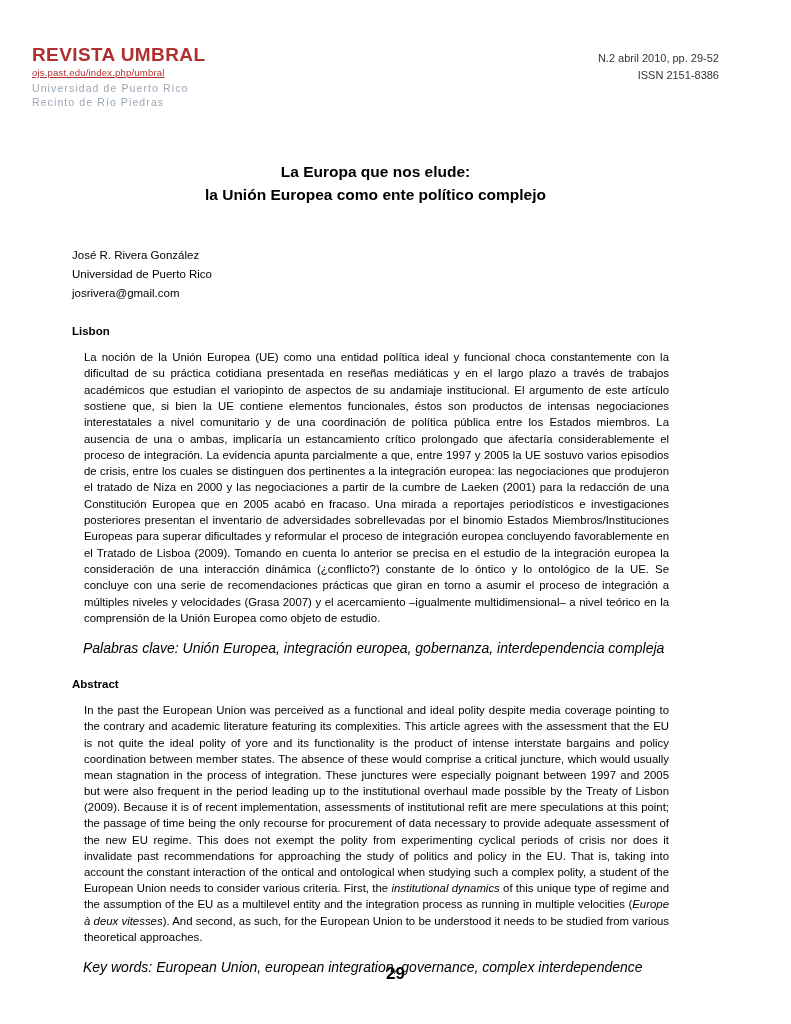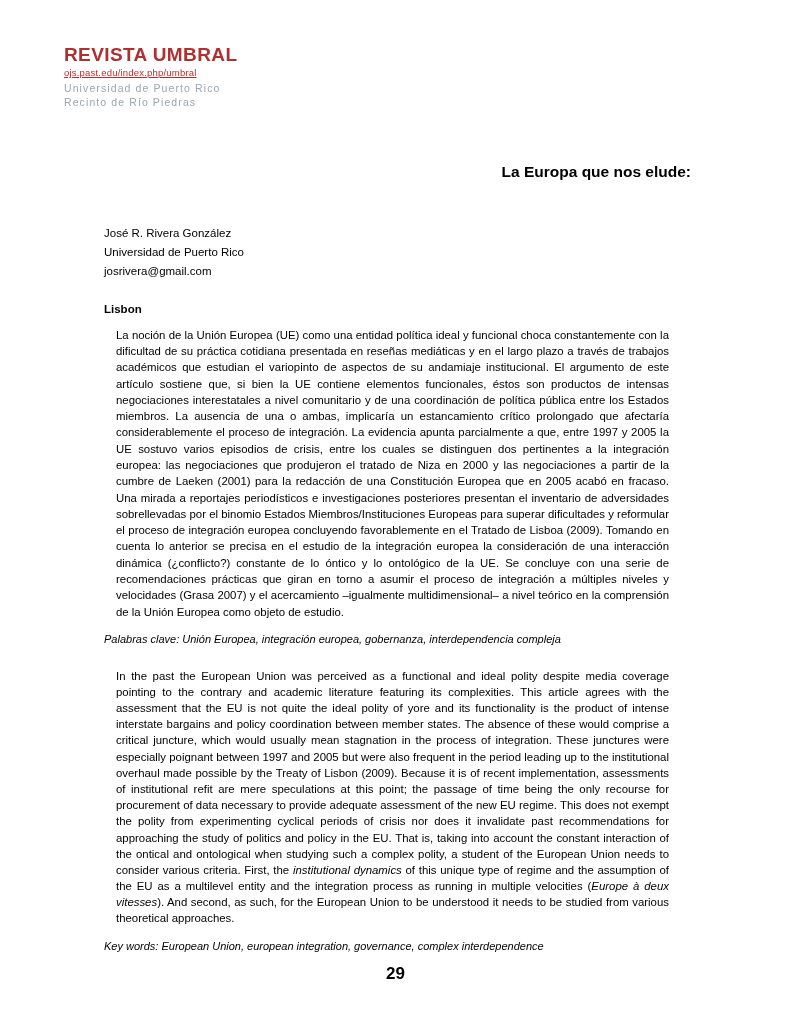--- a/index.html
+++ b/index.html
@@ -12,21 +12,21 @@
     height: 1024px;
     font-family: "Liberation Sans", sans-serif;
     color: #000000;
     position: relative;
     overflow: hidden;
   }
   .page {
     box-sizing: border-box;
     width: 791px;
     height: 1024px;
-    padding: 44px 72px 20px 64px;
+    padding: 44px 72px 20px 32px;
     position: relative;
   }
 
   
   .masthead {
     display: flex;
     justify-content: space-between;
     align-items: flex-start;
   }
   .journal-block {
@@ -56,21 +56,21 @@
   .issue-block {
     text-align: right;
     font-size: 11px;
     color: #333333;
     line-height: 1.5;
     padding-top: 6px;
   }
 
   
   .article-title {
-    text-align: right;
+    text-align: center;
     font-size: 15.5px;
     font-weight: bold;
     line-height: 1.45;
     margin: 52px 28px 0 28px;
   }
 
   
   .author-block {
     margin: 40px 0 0 40px;
     font-size: 11.5px;
@@ -91,25 +91,25 @@
     margin-bottom: 2px;
   }
   .body-text {
     font-size: 11.4px;
     line-height: 1.43;
     text-align: justify;
     text-justify: inter-word;
     margin: 12px;
   }
   .keywords {
-    font-size: 11px;
+    font-size: 14px;
     line-height: 1.43;
     font-style: italic;
     text-align: left;
-    margin: 0;
+    margin: 11px;
   }
   .abstract-section {
     margin-top: 20px;
   }
   .abstract-section .body-text {
     line-height: 1.42;
   }
   em.inline-it { font-style: italic; }
 
   
@@ -130,38 +130,44 @@
 
   <div class="masthead">
     <div class="journal-block">
       <div class="journal-title">REVISTA UMBRAL</div>
       <div class="journal-url">ojs.past.edu/index.php/umbral</div>
       <div class="journal-affil">
         <div>Universidad de Puerto Rico</div>
         <div>Recinto de Río Piedras</div>
       </div>
     </div>
+    <div class="issue-block">
+      <div>N.2 abril 2010, pp. 29-52</div>
+      <div>ISSN 2151-8386</div>
+    </div>
   </div>
 
   <h1 class="article-title">
     <span>La Europa que nos elude:</span><br>
+    <span>la Unión Europea como ente político complejo</span>
   </h1>
 
   <div class="author-block">
     <div>José R. Rivera González</div>
     <div>Universidad de Puerto Rico</div>
     <div class="author-email">josrivera@gmail.com</div>
   </div>
 
   <div class="section">
     <div class="section-heading">Lisbon</div>
     <p class="body-text">La noción de la Unión Europea (UE) como una entidad política ideal y funcional choca constantemente con la dificultad de su práctica cotidiana presentada en reseñas mediáticas y en el largo plazo a través de trabajos académicos que estudian el variopinto de aspectos de su andamiaje institucional. El argumento de este artículo sostiene que, si bien la UE contiene elementos funcionales, éstos son productos de intensas negociaciones interestatales a nivel comunitario y de una coordinación de política pública entre los Estados miembros.  La ausencia de una o ambas, implicaría un estancamiento crítico prolongado que afectaría considerablemente el proceso de integración. La evidencia apunta parcialmente a que, entre 1997 y 2005 la UE sostuvo varios episodios de crisis, entre los cuales se distinguen dos pertinentes a la integración europea: las negociaciones que produjeron el tratado de Niza en 2000 y las negociaciones a partir de la cumbre de Laeken (2001) para la redacción de una Constitución Europea que en 2005 acabó en fracaso. Una mirada a reportajes periodísticos e investigaciones posteriores presentan el inventario de adversidades sobrellevadas por el binomio Estados Miembros/Instituciones Europeas para superar dificultades y reformular el proceso de integración europea concluyendo favorablemente en el Tratado de Lisboa (2009). Tomando en cuenta lo anterior se precisa en el estudio de la integración europea la consideración de una interacción dinámica (¿conflicto?) constante de lo óntico y lo ontológico de la UE.  Se concluye con una serie de recomendaciones prácticas que giran en torno a asumir el proceso de integración a múltiples niveles y velocidades (Grasa 2007) y el acercamiento –igualmente multidimensional– a nivel teórico en la comprensión de la Unión Europea como objeto de estudio.</p>
     <p class="keywords">Palabras clave: Unión Europea, integración europea, gobernanza, interdependencia compleja</p>
   </div>
 
   <div class="section abstract-section">
+    <div class="section-heading">Abstract</div>
     <p class="body-text"><span>In the past the European Union was perceived as a functional and ideal polity despite media coverage pointing to the contrary and academic literature featuring its complexities. This article agrees with the assessment that the EU is not quite the ideal polity of yore and its functionality is the product of intense interstate bargains and policy coordination between member states. The absence of these would comprise a critical juncture, which would usually mean stagnation in the process of integration. These junctures were especially poignant between 1997 and 2005 but were also frequent in the period leading up to the institutional overhaul made possible by the Treaty of Lisbon (2009).  Because it is of recent implementation, assessments of institutional refit are mere speculations at this point; the passage of time being the only recourse for procurement of data necessary to provide adequate assessment of the new EU regime. This does not exempt the polity from experimenting cyclical periods of crisis nor does it invalidate past recommendations for approaching the study of politics and policy in the EU. That is, taking into account the constant interaction of the ontical and ontological when studying such a complex polity, a student of the European Union needs to consider various criteria.  First, the </span><em class="inline-it">institutional dynamics</em><span> of this unique type of regime and the assumption of the EU as a multilevel entity and the integration process as running in multiple velocities (</span><em class="inline-it">Europe à deux vitesses</em><span>). And second, as such, for the European Union to be understood it needs to be studied from various theoretical approaches.</span></p>
     <p class="keywords">Key words: European Union, european integration, governance, complex interdependence</p>
   </div>
 
   <div class="page-number">29</div>
 
 </div>
 
 </body></html>

